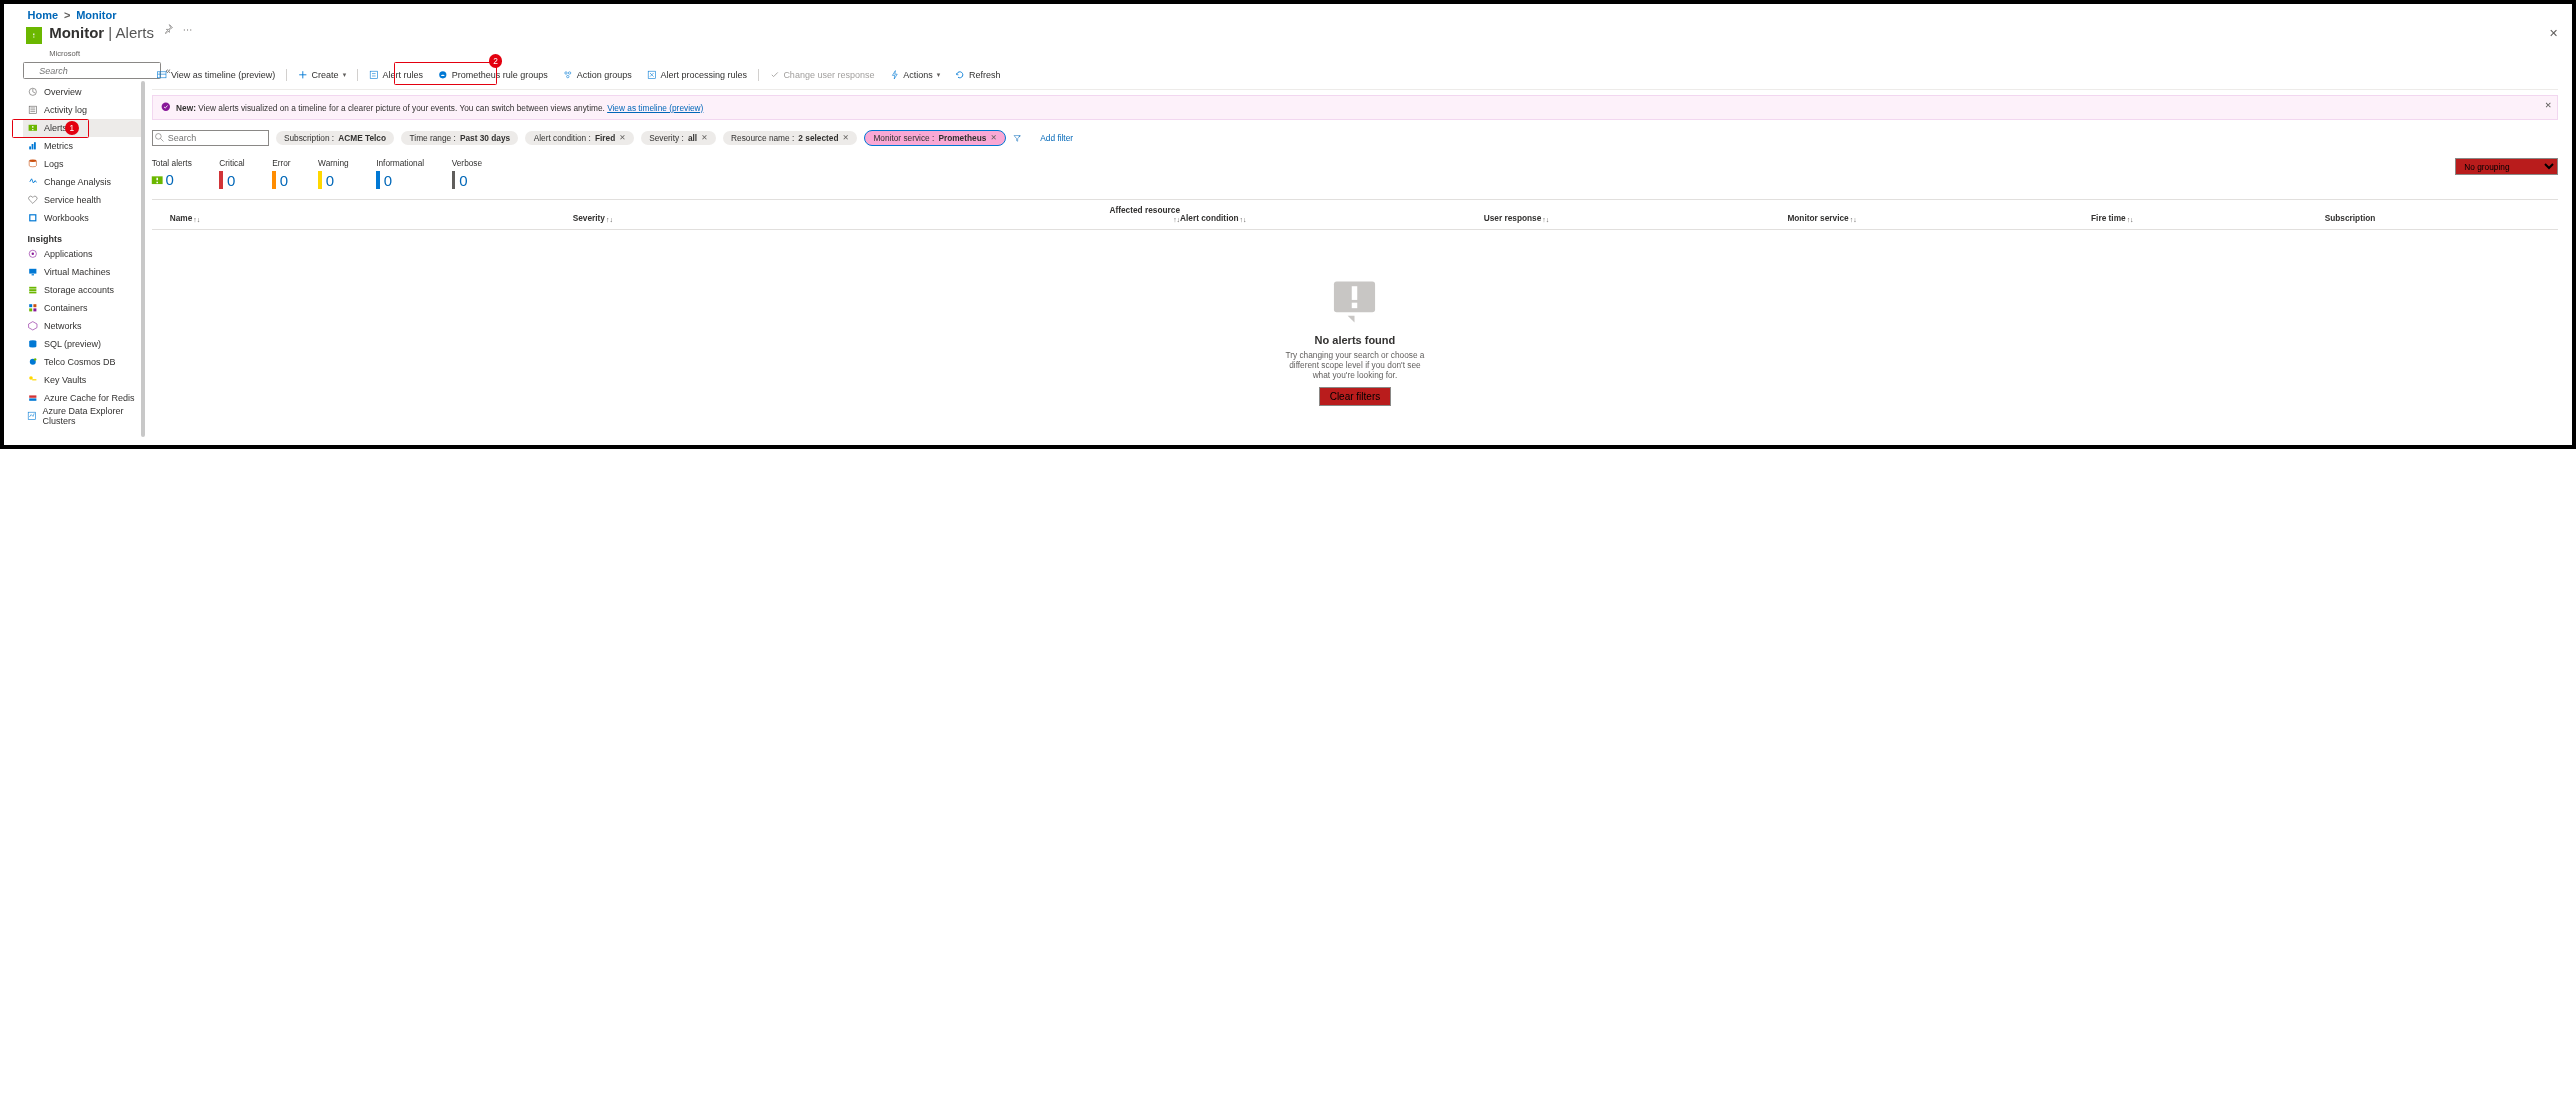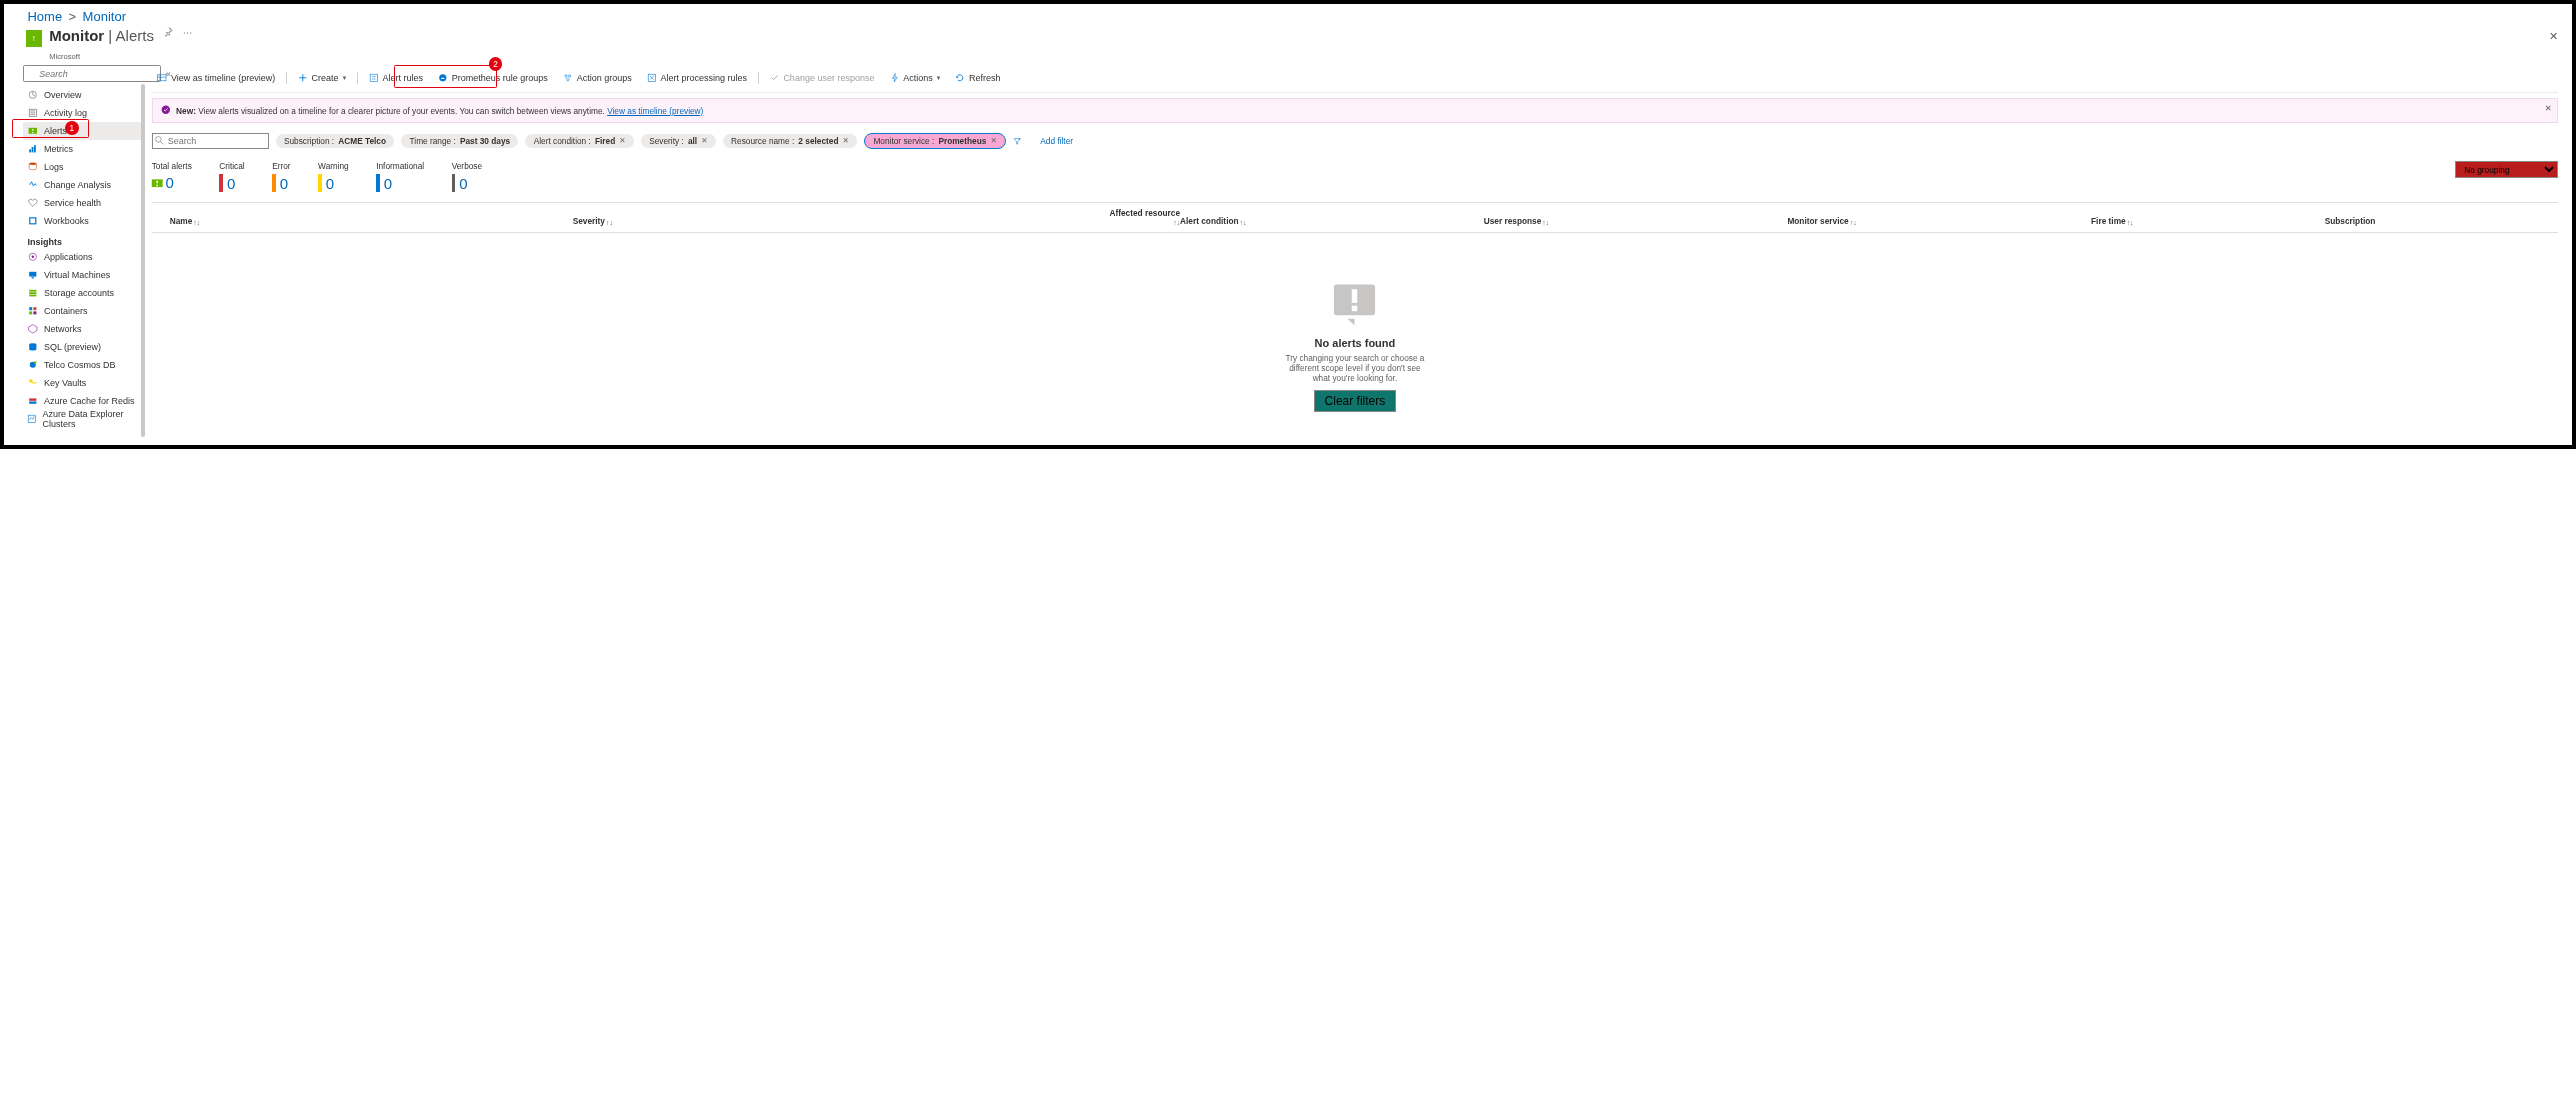--- a/index.html
+++ b/index.html
@@ -5,21 +5,21 @@
   * { box-sizing: border-box; }
   body {
     margin: 0;
     font-family: "Segoe UI", -apple-system, BlinkMacSystemFont, sans-serif;
     font-size: 9px;
     color: #323130;
     background: #fff;
     border: 4.1px solid #000;
   }
   .root { display: flex; flex-direction: column; min-height: 441px; padding: 1.4px 2.8px 1.4px 2.8px;}
-  .breadcrumbs { padding: 4.1px 8.3px 1.4px 20.7px; font-size: 13px; }
+  .breadcrumbs { padding: 4.1px 8.3px 1.4px 20.7px; font-size: 11px; font-weight: bold; }
   .breadcrumbs a { color: #0067b8; text-decoration: none; cursor:pointer;}
   .breadcrumbs span.sep { color: #605e5c; margin: 0 2.8px; }
 
   .header-row { display: flex; align-items: flex-start; padding: 1.4px 13.8px 4.1px 19px; position:relative;}
   .header-icon { width: 16.5px; height: 16.5px; background: #6bb700; display:inline-flex; align-items:center; justify-content:center; margin-right: 6.9px; margin-top:2.8px; color:#fff;}
   .header-title { font-size: 15px; font-weight: 600; color:#323130; }
   .header-title .sub { font-weight: 400; color:#555; }
   .header-org { font-size: 7.6px; color: #605e5c; margin-top: 8px; }
   .pin-icon, .more-icon { margin-left: 9.6px; color:#605e5c; cursor:pointer; font-size:9.6px;}
   .close-x { position:absolute; right: 6.9px; top: 0px; font-size: 11px; color:#605e5c; cursor:pointer; padding:4.1px;}
@@ -82,21 +82,21 @@
   .grouping select { border:0.7px solid #8a8886; height:16.5px; font-size:8.3px; padding:0 4.1px; min-width:103px; background:#b91c1c;}
 
   .table-head { display:flex; border-top:0.7px solid #e1dfdd; border-bottom:0.7px solid #e1dfdd; margin-top:9.6px; padding: 5.5px 0; font-size:8.3px; font-weight:600; color:#323130;}
   .table-head > div { display:flex; align-items:flex-end; gap:1px;}
   .sorticon { color:#605e5c; font-size:6.9px;}
 
   .empty { text-align:center; margin-top: 48px; color:#323130;}
   .empty .big-icon { width:55px; height:48px; margin:0 auto 8.3px; }
   .empty h3 { font-size:11px; font-weight:600; margin:4.1px 0;}
   .empty p { font-size:8.3px; color:#605e5c; margin: 2.8px auto; max-width:151px;}
-  .empty button { margin-top:4.1px; background:#0f766e; border:0.7px solid #8a8886; padding:2.8px 9.6px; font-size:12px; cursor:pointer;}
+  .empty button { margin-top:4.1px; background:#b91c1c; border:0.7px solid #8a8886; padding:2.8px 9.6px; font-size:10px; cursor:pointer;}
 
   svg { flex-shrink:0;}
 </style>
 </head>
 <body>
 
 <div class="root">
 
   <div class="breadcrumbs">
     <a>Home</a>

